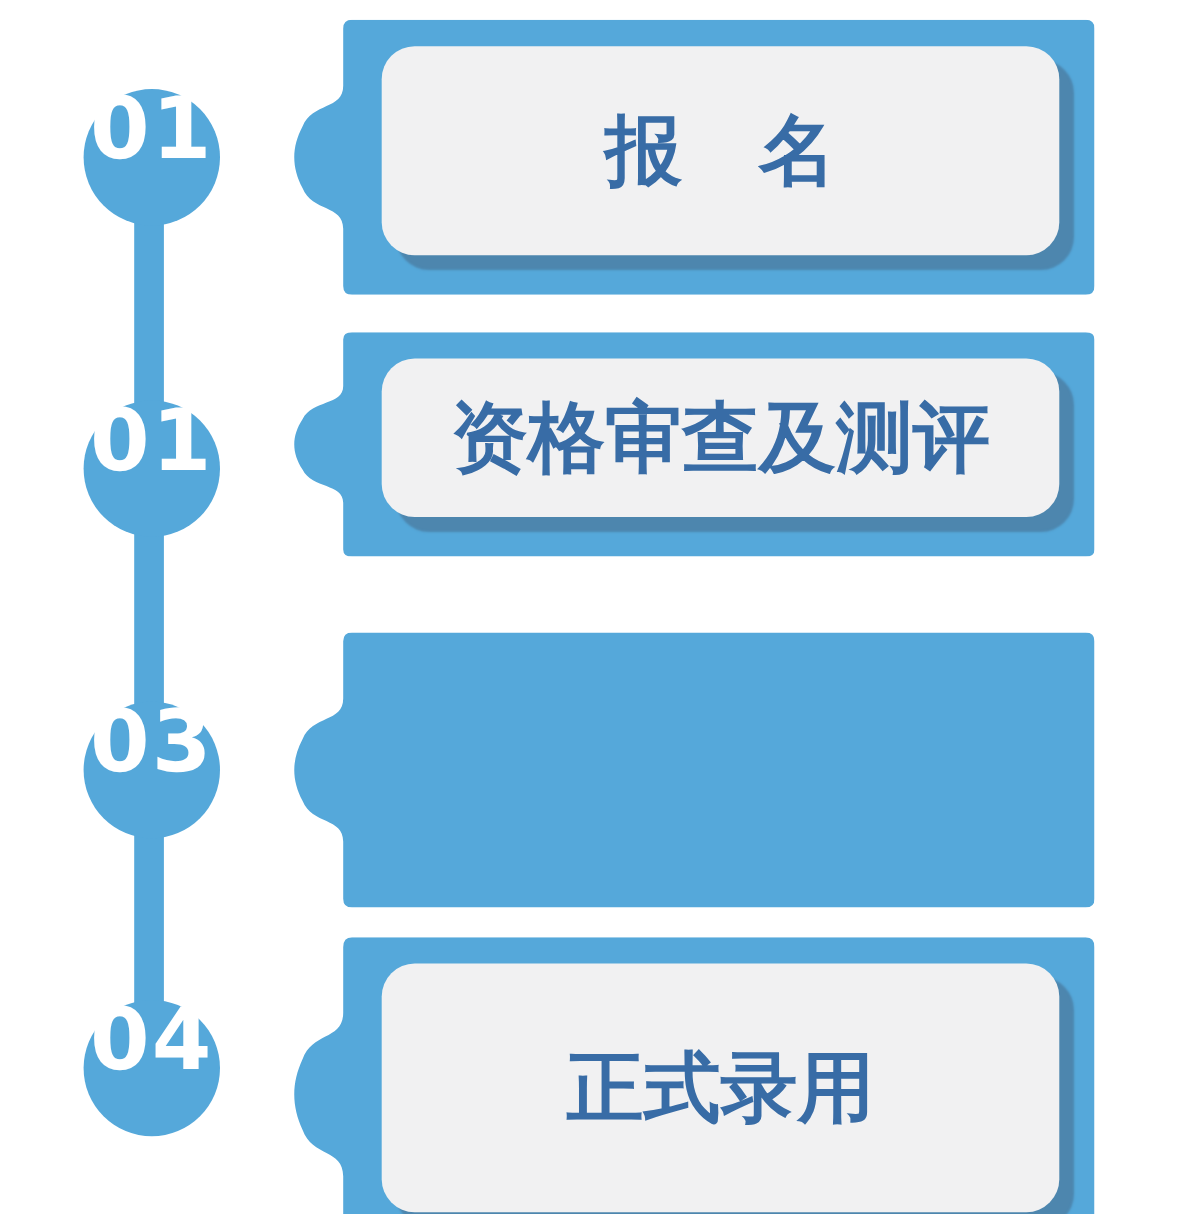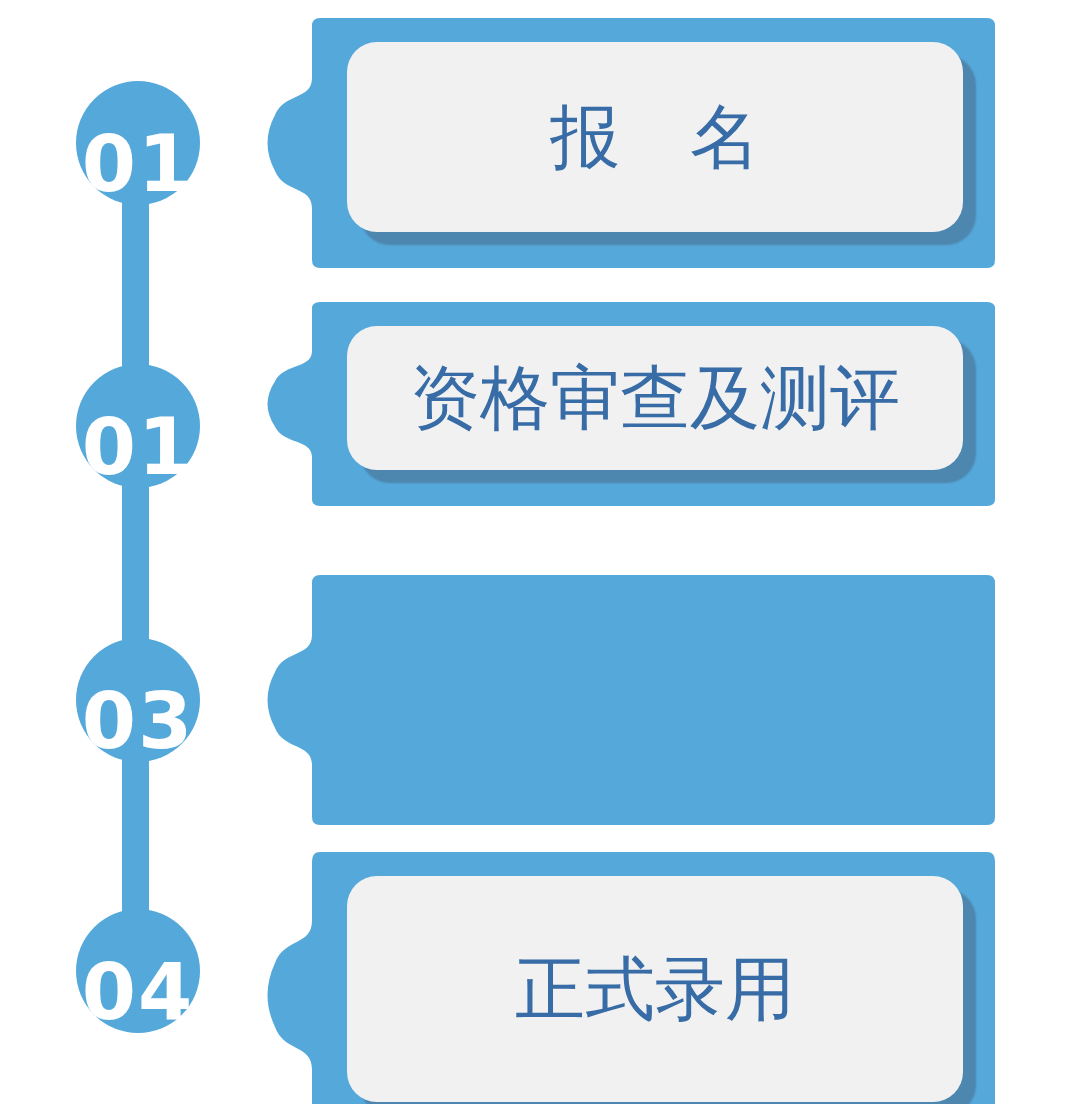--- a/index.html
+++ b/index.html
@@ -31,21 +31,21 @@
     background: var(--primary-blue);
   }
   .step-circle {
     position: absolute;
     left: 76px;
     width: 124px;
     height: 124px;
     border-radius: 50%;
     background: var(--primary-blue);
     display: flex;
-    align-items: flex-end;
+    align-items: flex-start;
     justify-content: center;
   }
   .step-number {
     color: var(--number-color);
     font-size: 78px;
     font-weight: 700;
     letter-spacing: 2px;
     line-height: 1;
     transform: translateY(-2px);
   }
@@ -70,21 +70,21 @@
     background: var(--card-bg);
     border-radius: 30px;
     box-shadow: 13px 13px 2px var(--shadow-blue);
     display: flex;
     align-items: center;
     justify-content: center;
   }
   .card-label {
     color: var(--text-blue);
     font-size: 70px;
-    font-weight: 400;
+    font-weight: 700;
     white-space: nowrap;
     line-height: 1;
   }
 </style>
 </head>
 <body>
 
 <svg width="0" height="0" style="position:absolute" aria-hidden="true">
   <defs>
     <path id="notched-box-path" d="M 58 0 L 725 0 Q 733 0 733 8 L 733 242 Q 733 250 725 250 L 58 250 Q 50 250 50 242 L 50 190 C 50 168 22 175 13 153 C 3 134 3 116 13 97 C 22 75 50 82 50 60 L 50 8 Q 50 0 58 0 Z"></path>

